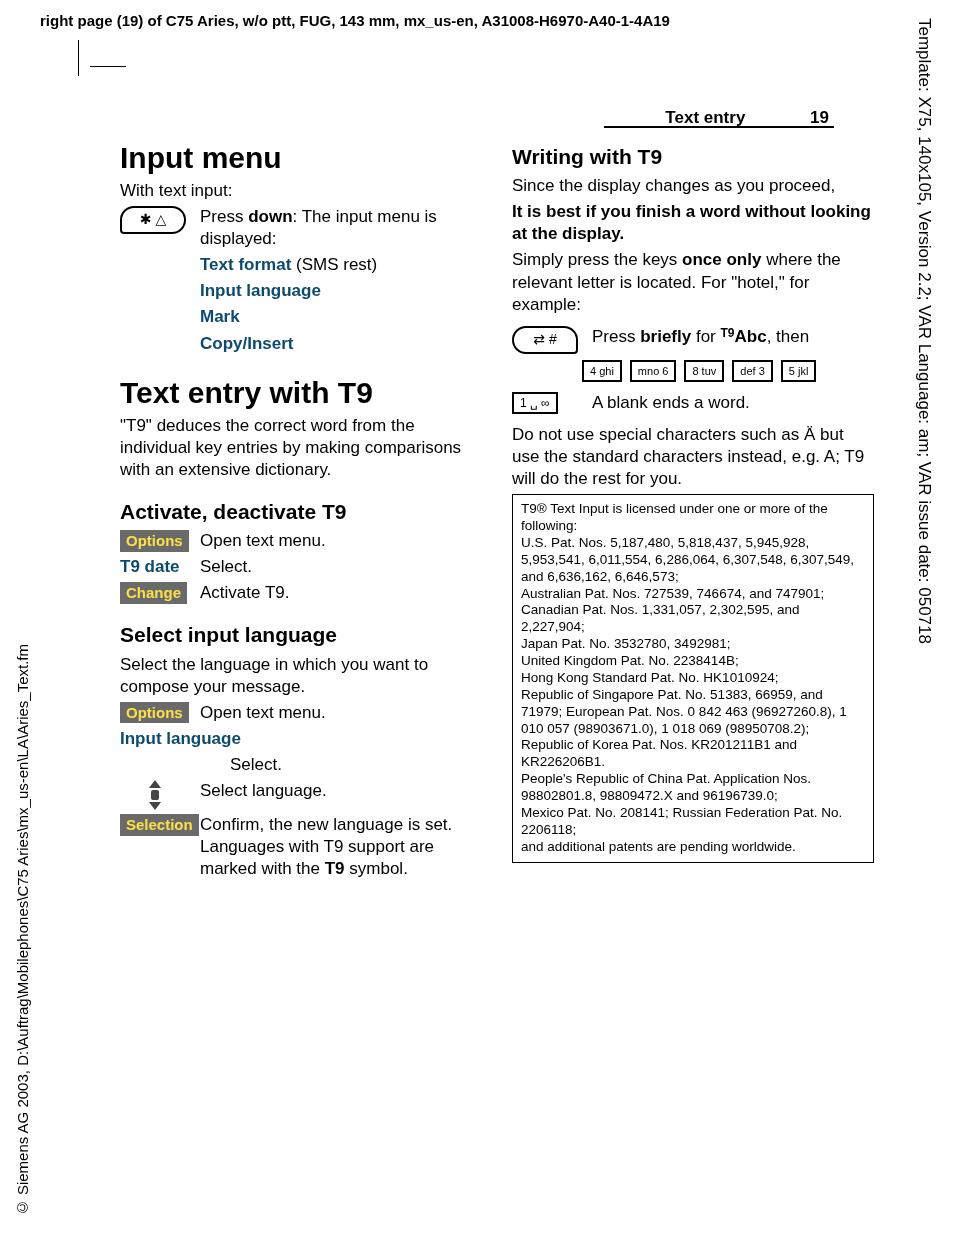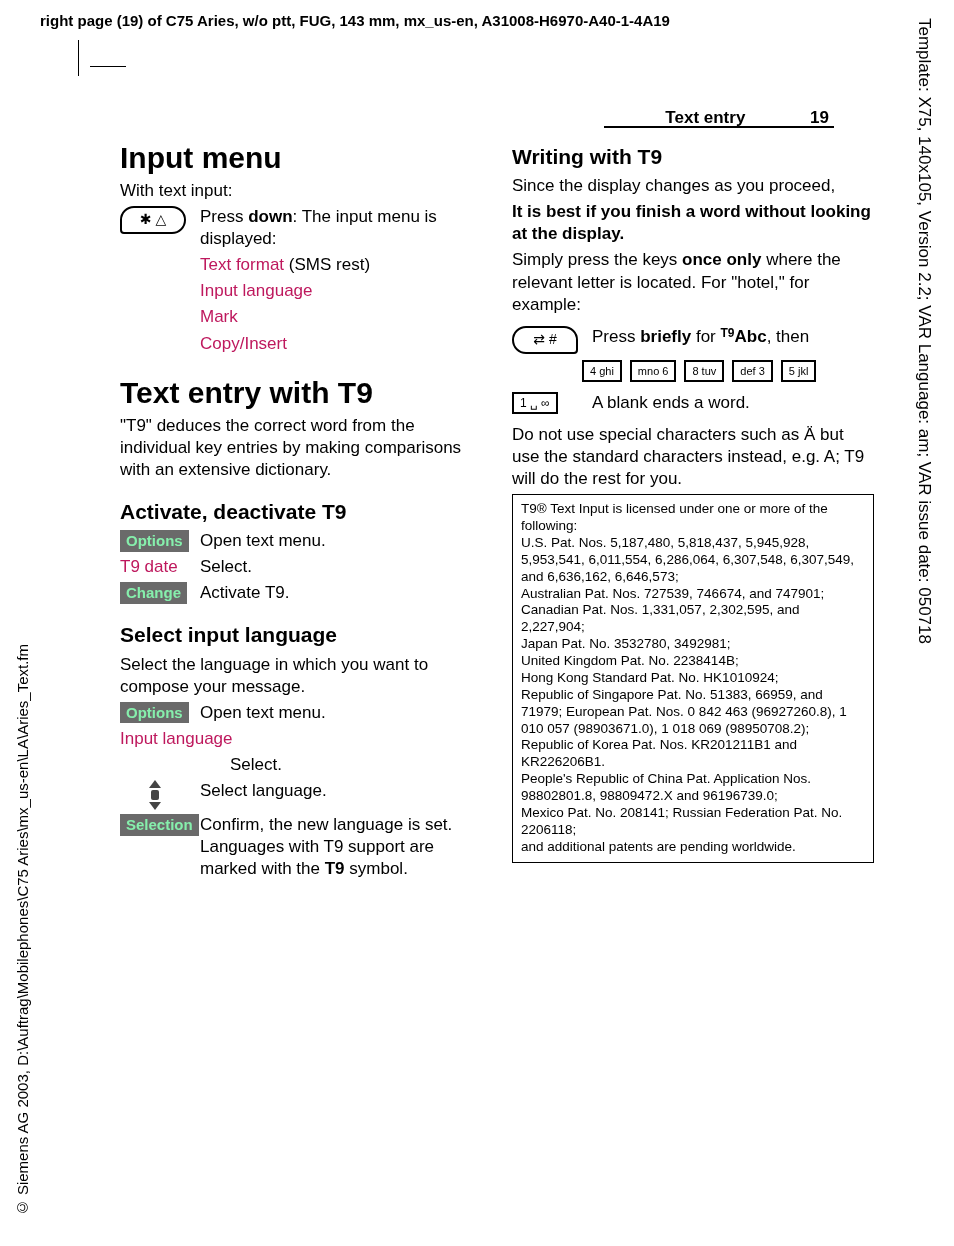--- a/index.html
+++ b/index.html
@@ -91,25 +91,25 @@
   .indent-row {
     display: flex;
     align-items: flex-start;
     gap: 10px;
     margin: 4px 0;
     font-size: 17px;
     line-height: 1.3;
   }
   .icon-col { width: 70px; flex: 0 0 70px; display:flex; align-items:center; }
   .text-col { flex: 1; }
-  .grey { color: #be185d; font-weight: normal; }
+  .grey { color: #0c4a6e; font-weight: bold; }
   .soft-btn {
     display: inline-block;
     background: #6a6a6a;
-    color: #86efac;
+    color: #fde047;
     font-weight: bold;
     font-size: 15px;
     padding: 1px 6px;
   }
   .key-shape {
     display:inline-block;
     width: 62px; height: 24px;
     border: 2px solid #000;
     border-radius: 14px 14px 14px 4px;
     position: relative;

